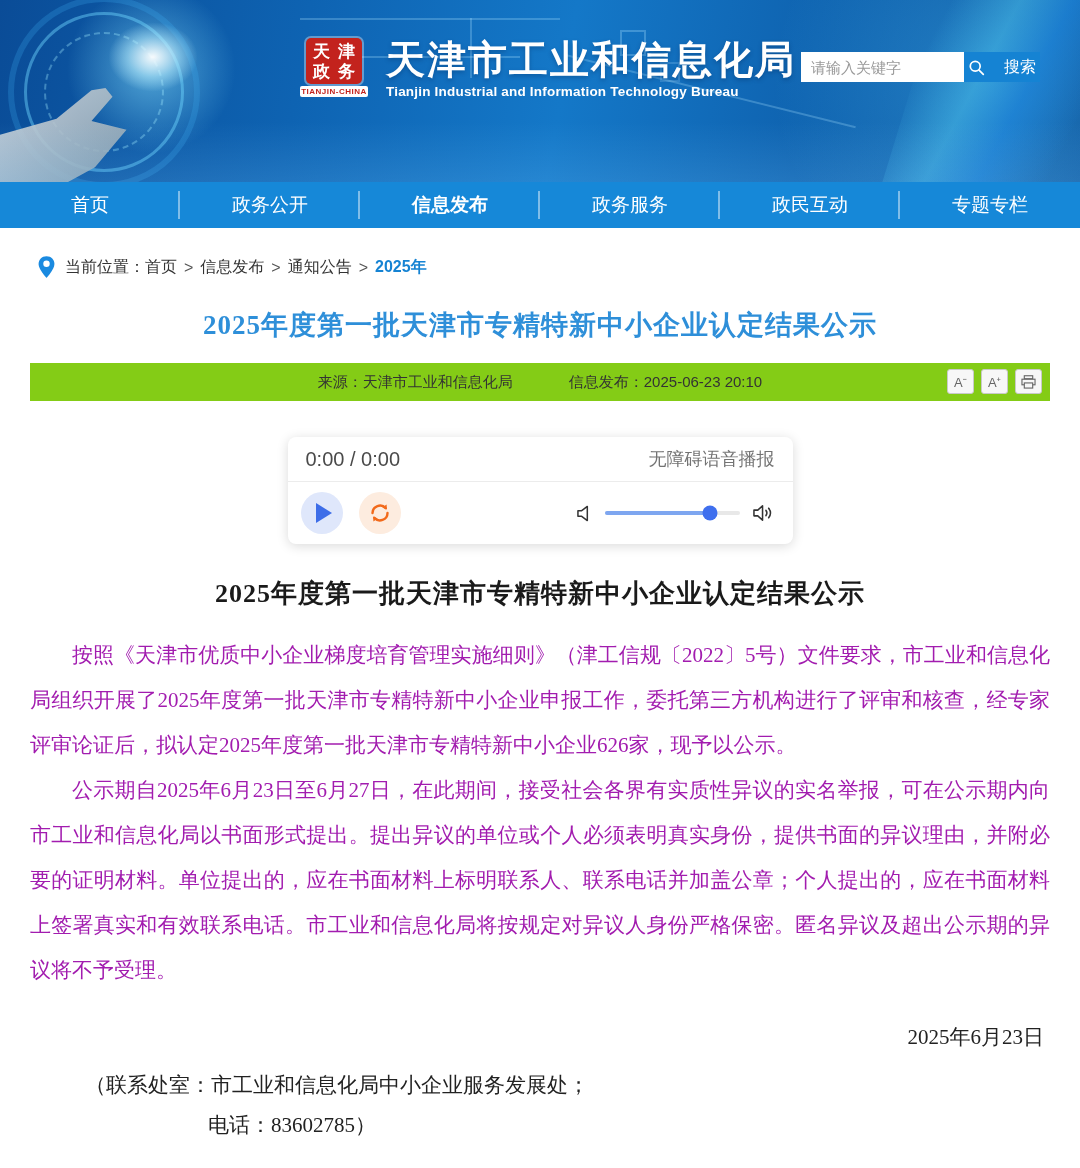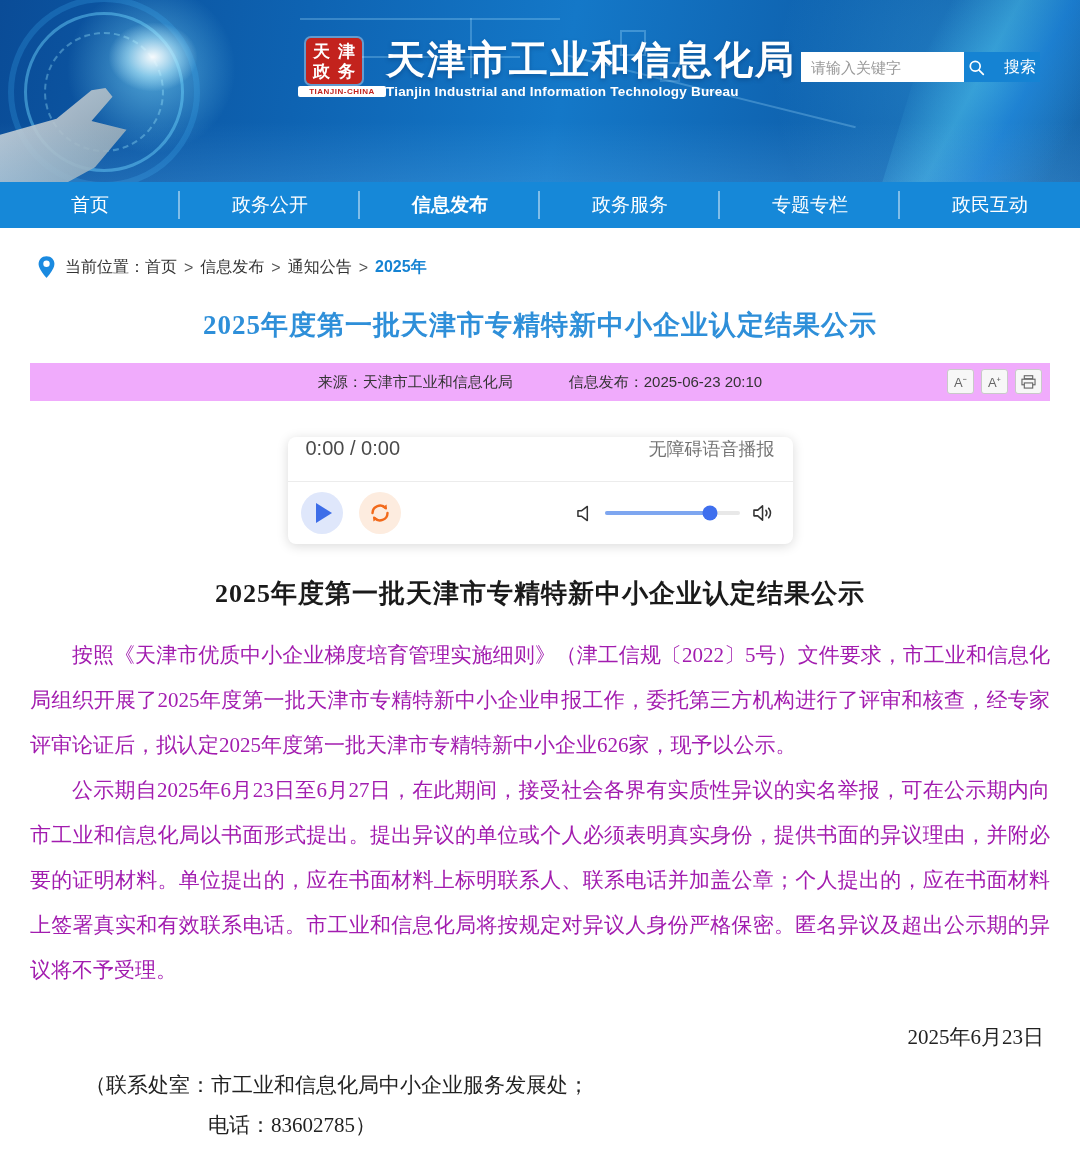--- a/index.html
+++ b/index.html
@@ -37,21 +37,21 @@
     clip-path:polygon(35% 0,100% 0,100% 100%,8% 100%); }
   .net{ position:absolute; left:0; bottom:0; width:100%; height:60px;
     background:linear-gradient(0deg, rgba(120,200,255,.18), rgba(120,200,255,0)); }
 
   .brand{ position:absolute; left:298px; top:38px; display:flex; align-items:flex-start; }
   .logo{ width:72px; text-align:center; }
   .seal{ width:56px; height:46px; margin:0 auto; background:#c3231d; border-radius:5px;
     display:grid; grid-template-columns:1fr 1fr; place-items:center; padding:3px;
     box-shadow:0 0 0 2px rgba(255,255,255,.35); }
   .seal span{ color:#fff; font-weight:bold; font-size:17px; line-height:1; font-family:"Liberation Serif", serif; }
-  .seal-cap{ margin:2px auto 0; width:88px; background:#fff; border-radius:2px;
+  .seal-cap{ margin:2px auto 0; width:68px; background:#fff; border-radius:2px;
     color:#c3231d; font-size:8px; font-weight:bold; letter-spacing:.5px; line-height:11px; }
   .brand-text{ margin-left:16px; color:#fff; }
   .brand-title{ font-size:39px; font-weight:bold; letter-spacing:2px; line-height:44px;
     text-shadow:0 2px 4px rgba(0,40,90,.35); white-space:nowrap; }
   .brand-sub{ font-size:13.5px; font-weight:bold; letter-spacing:.2px; margin-top:2px; }
 
   .search{ position:absolute; right:40px; top:52px; display:flex; }
   .search input{ width:163px; height:30px; border:none; outline:none; padding:0 10px;
     font-size:15px; color:#333; background:#fff; }
   .search input::placeholder{ color:#999; }
@@ -71,31 +71,31 @@
 
   .breadcrumb{ display:flex; align-items:center; margin-top:28px; font-size:16px; color:#333; padding-left:8px; }
   .breadcrumb .pin{ margin-right:10px; display:inline-flex; }
   .breadcrumb a{ color:#333; text-decoration:none; cursor:pointer; }
   .breadcrumb .sep{ margin:0 7px; color:#555; }
   .breadcrumb .current{ color:#1583d3; font-weight:bold; }
 
   .page-title{ margin-top:28px; text-align:center; color:#2e8fd9; font-size:27px; font-weight:bold;
     font-family:"Liberation Serif", serif; letter-spacing:1px; }
 
-  .meta-bar{ position:relative; margin-top:20px; height:38px; background:#f0abfc;
+  .meta-bar{ position:relative; margin-top:20px; height:38px; background:#84cc16;
     display:flex; align-items:center; justify-content:center; font-size:15px; color:#333; }
   .meta-bar .pair{ margin:0 28px; }
   .tools{ position:absolute; right:8px; top:6px; display:flex; gap:7px; }
   .tool-btn{ width:27px; height:25px; background:#f7f7f7; border:1px solid #c9c9c9; border-radius:3px;
     color:#666; font-size:13px; display:flex; align-items:center; justify-content:center; cursor:pointer; }
 
   
   .player{ width:505px; margin:36px auto 0; background:#fff; border-radius:8px;
     box-shadow:0 2px 12px rgba(0,0,0,.15); overflow:hidden; }
-  .player-top{ height:45px; display:flex; justify-content:space-between;
+  .player-top{ height:45px; display:flex; align-items:center; justify-content:space-between;
     padding:0 18px; border-bottom:1px solid #ececec; }
   .player-time{ font-size:20px; color:#4a4a4a; }
   .player-label{ font-size:18px; color:#737373; }
   .player-bottom{ height:62px; display:flex; align-items:center; padding:0 13px; }
   .pbtn{ width:42px; height:42px; border-radius:50%; border:none; display:flex;
     align-items:center; justify-content:center; cursor:pointer; }
   .play-btn{ background:#dfe7fb; }
   .play-tri{ width:0; height:0; border-left:16px solid #3d6de8; border-top:10px solid transparent;
     border-bottom:10px solid transparent; margin-left:4px; }
   .loop-btn{ background:#fdecdf; margin-left:16px; }
@@ -162,22 +162,22 @@
       <span>搜索</span>
     </button>
   </div>
 </div>
 
 <div class="nav">
   <div class="nav-item">首页</div>
   <div class="nav-item">政务公开</div>
   <div class="nav-item active">信息发布</div>
   <div class="nav-item">政务服务</div>
+  <div class="nav-item">政民互动</div>
   <div class="nav-item">专题专栏</div>
-  <div class="nav-item">政民互动</div>
 </div>
 
 <div class="main">
 
   <div class="breadcrumb">
     <span class="pin">
       <svg width="17" height="23" viewBox="0 0 18 24">
         <path d="M9 0C4 0 0.6 3.6 0.6 8.2 0.6 14 9 23 9 23s8.4-9 8.4-14.8C17.4 3.6 14 0 9 0z" fill="#1a8ae0"></path>
         <circle cx="9" cy="8" r="3.4" fill="#fff"></circle>
       </svg>

